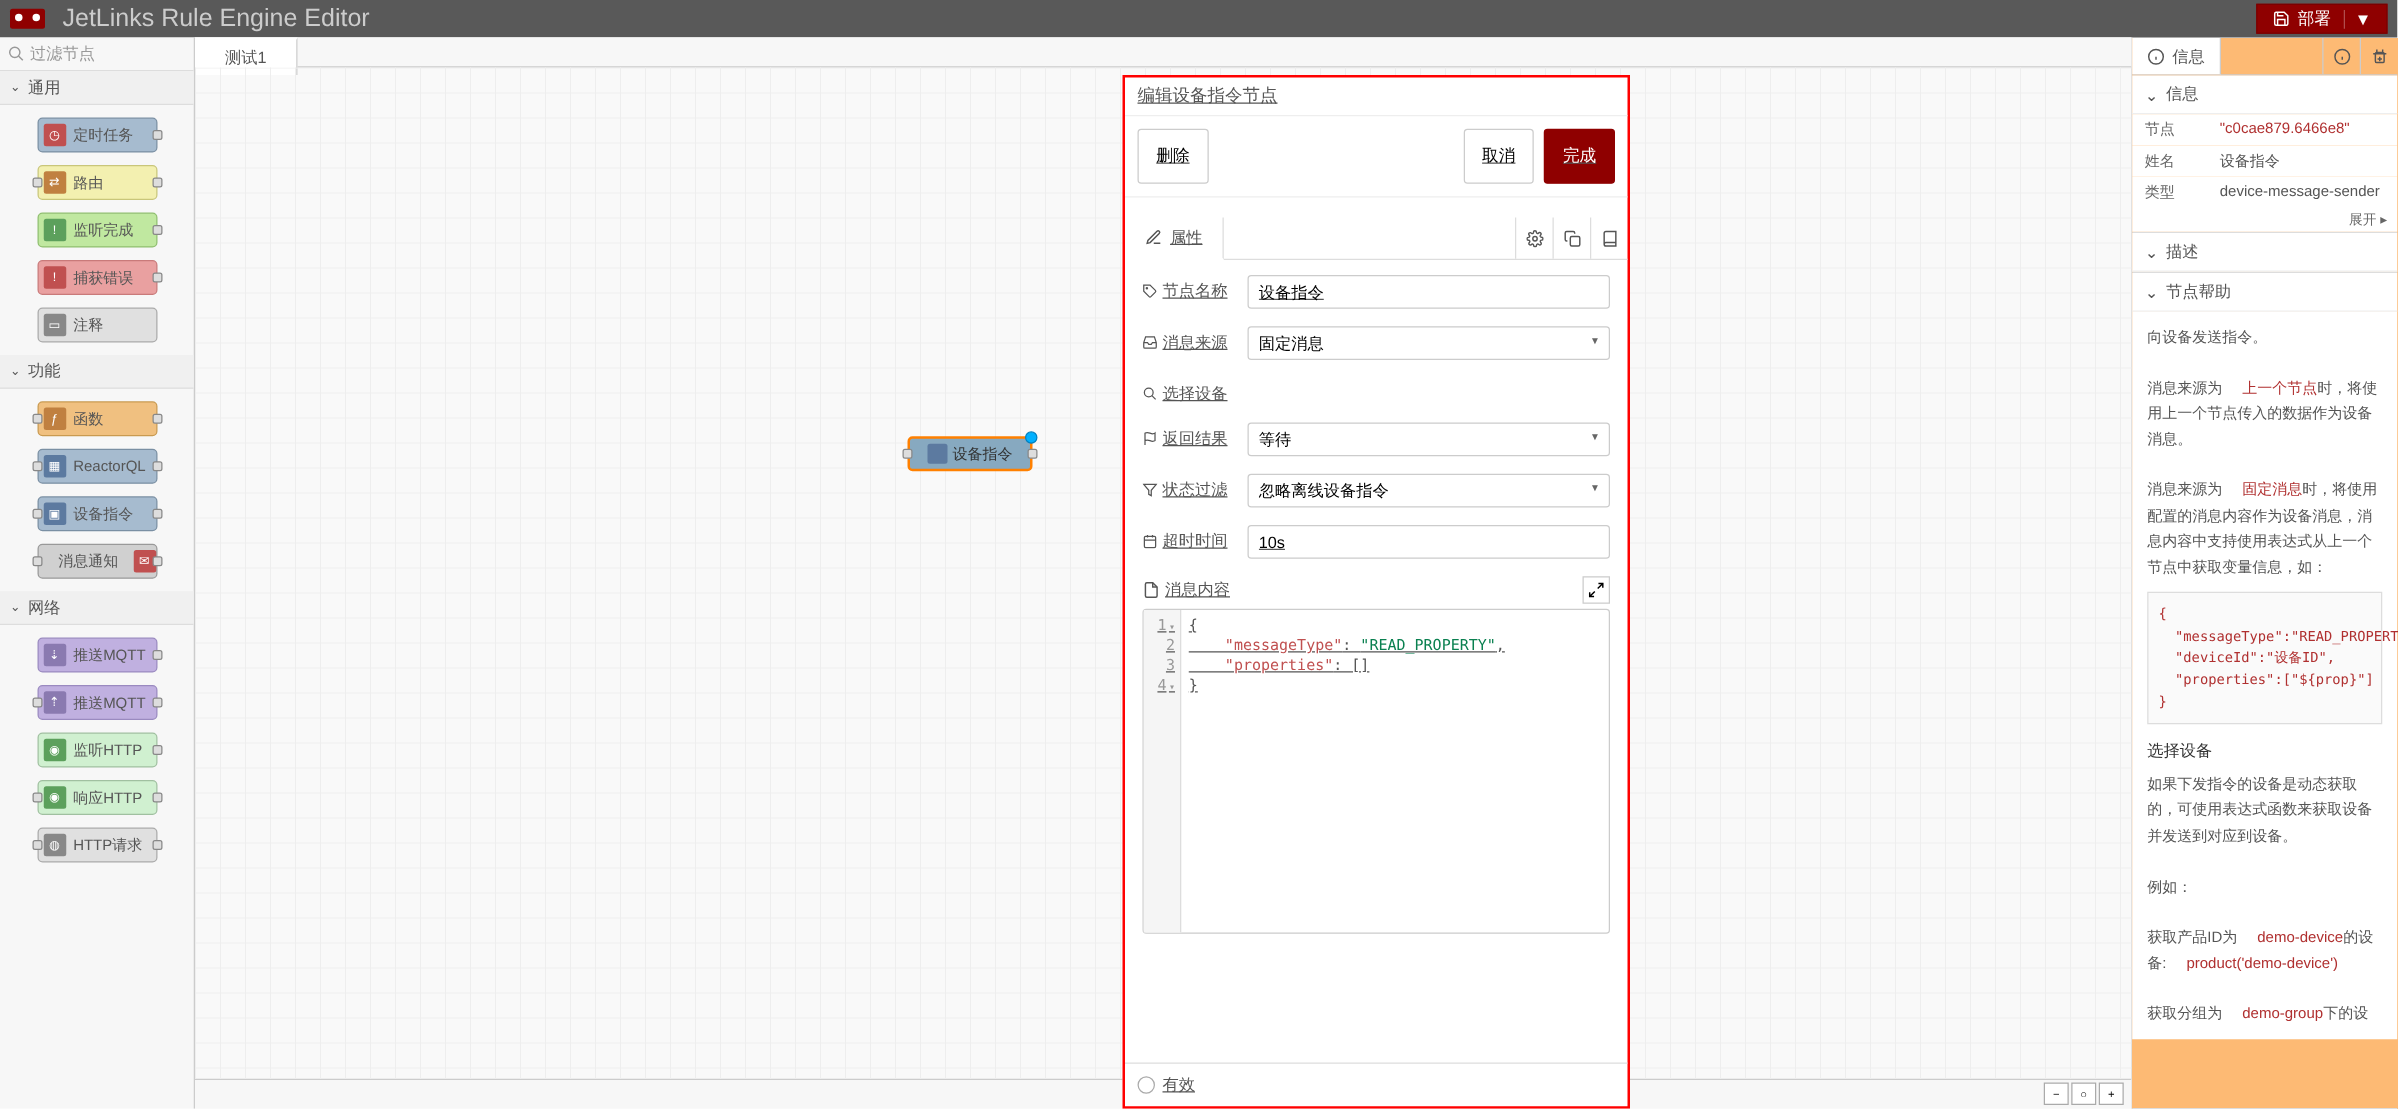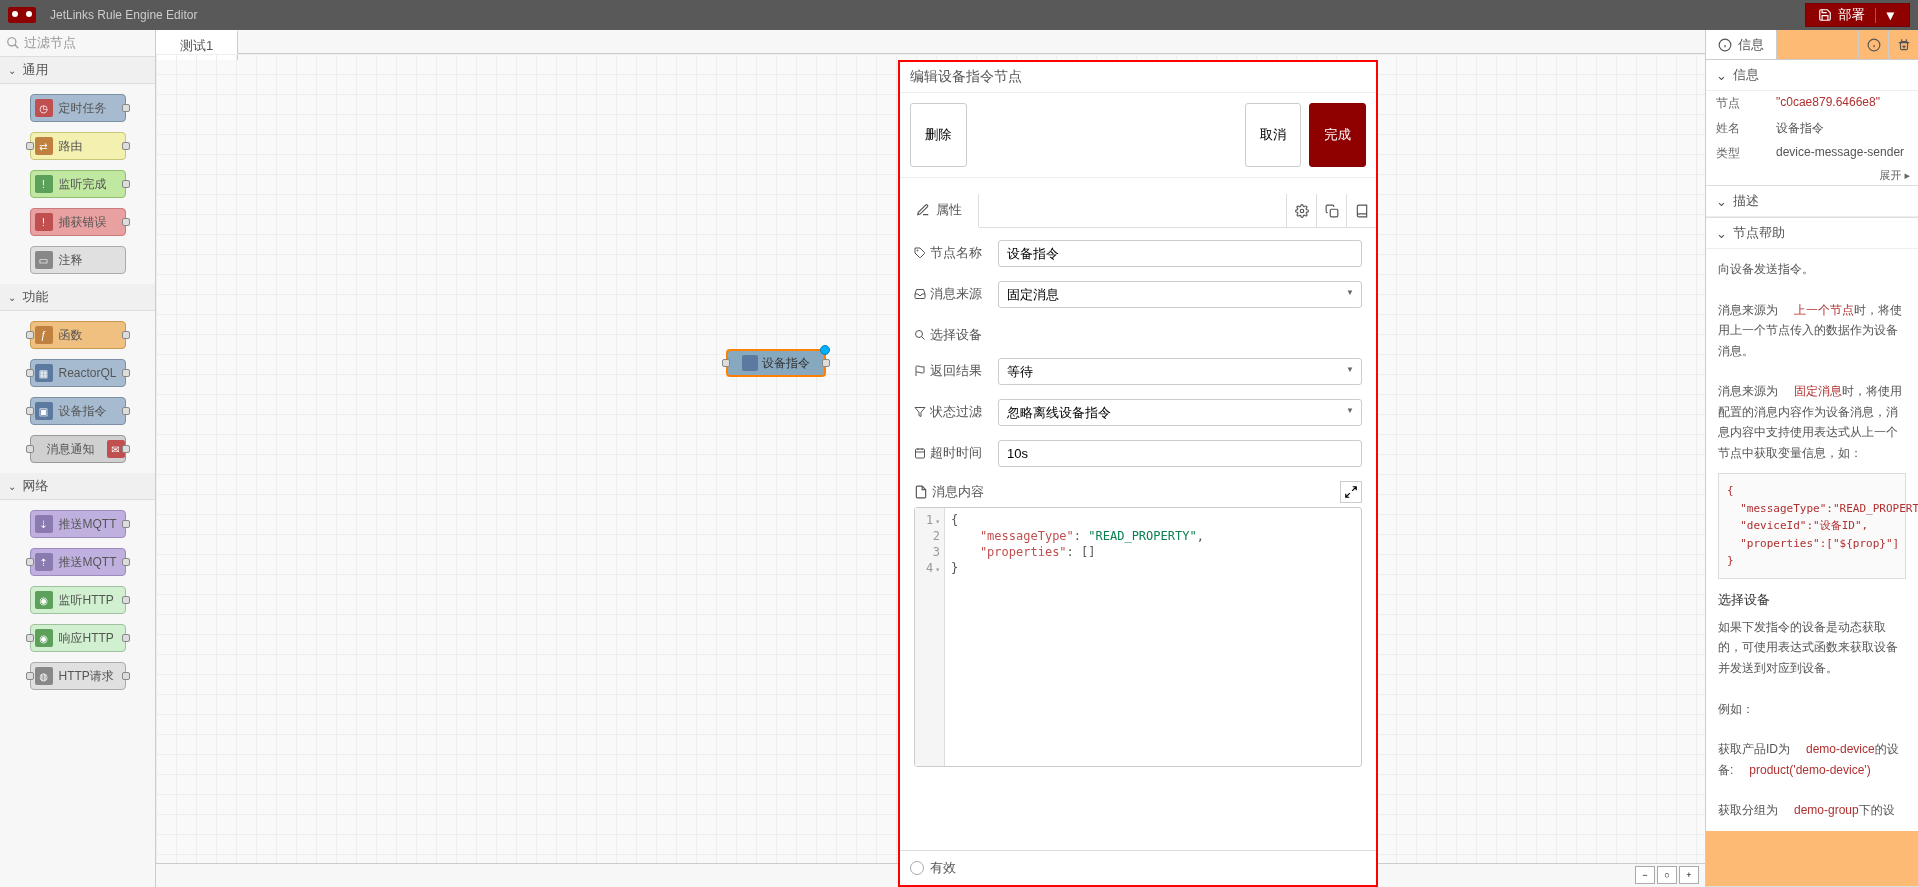--- a/index.html
+++ b/index.html
@@ -3,21 +3,21 @@
 <meta charset="utf-8">
 <style>
 * { box-sizing: border-box; margin: 0; padding: 0; }
 body { font-family: Arial, "Microsoft YaHei", sans-serif; font-size: 13px; color: #555; background: #fff; overflow: hidden; }
 
 .topbar { height: 30px; background: #595959; color: #ccc; display: flex; align-items: center; padding: 0 8px; }
 .topbar .logo { display: flex; align-items: center; gap: 6px; }
 .topbar .logo-icon { width: 28px; height: 16px; background: #8f0000; border-radius: 2px; position: relative; }
 .topbar .logo-icon::before { content: ""; position: absolute; left: 4px; top: 4px; width: 6px; height: 6px; background: #fff; border-radius: 50%; }
 .topbar .logo-icon::after { content: ""; position: absolute; right: 4px; top: 4px; width: 6px; height: 6px; background: #fff; border-radius: 50%; }
-.topbar .title { margin-left: 8px; font-size: 12px; }
+.topbar .title { margin-left: 8px; font-size: 20px; }
 .topbar .spacer { flex: 1; }
 .deploy-btn { background: #8f0000; color: #fff; border: 1px solid #7a0000; height: 24px; padding: 0 12px; display: flex; align-items: center; gap: 6px; cursor: pointer; }
 .deploy-btn .chevron { border-left: 1px solid rgba(255,255,255,0.3); padding-left: 8px; margin-left: 4px; }
 
 .main { display: flex; height: calc(100vh - 30px); position: relative; }
 
 .palette { width: 156px; background: #f7f7f7; border-right: 1px solid #ccc; overflow-y: auto; position: relative; }
 .filter { padding: 4px 6px; border-bottom: 1px solid #ddd; color: #999; display: flex; align-items: center; gap: 4px; }
 .filter svg { width: 12px; height: 12px; }
 .category { padding: 4px 8px; background: #f0f0f0; border-bottom: 1px solid #ddd; display: flex; align-items: center; gap: 6px; cursor: pointer; }
@@ -49,24 +49,24 @@
 .tab { padding: 4px 24px; border-right: 1px solid #ccc; border-top: 2px solid transparent; background: #fff; display: flex; align-items: center; height: 30px; }
 .canvas { flex: 1; position: relative; background-image: linear-gradient(#eee 1px, transparent 1px), linear-gradient(90deg, #eee 1px, transparent 1px); background-size: 20px 20px; overflow: auto; }
 .canvas-node { position: absolute; left: 570px; top: 295px; width: 100px; height: 28px; background: #87a9c0; border: 2px solid #ff8000; border-radius: 4px; display: flex; align-items: center; justify-content: center; font-size: 12px; color: #333; }
 .canvas-node .dot { position: absolute; top: -6px; right: -6px; width: 10px; height: 10px; background: #00b0ff; border-radius: 50%; border: 1px solid #0080c0; }
 .canvas-node .p { position: absolute; width: 8px; height: 8px; background: #ddd; border: 1px solid #888; border-radius: 2px; top: 50%; transform: translateY(-50%); }
 .canvas-node .p.l { left: -6px; } .canvas-node .p.r { right: -6px; }
 .canvas-node .ni { width: 16px; height: 16px; background: #5c7aa0; margin-right: 4px; border-radius: 2px; }
 .ws-footer { height: 24px; border-top: 1px solid #ccc; background: #f7f7f7; display: flex; justify-content: flex-end; padding: 2px 6px; gap: 2px; }
 .ws-footer button { width: 20px; height: 18px; border: 1px solid #aaa; background: #fff; font-size: 9px; cursor: pointer; }
 
-.editor { position: absolute; left: 898px; top: 30px; width: 480px; bottom: 0; background: #fff; border: 2px solid #ff0000; display: flex; flex-direction: column; z-index: 5; }
+.editor { position: absolute; left: 898px; top: 30px; width: 406px; bottom: 0; background: #fff; border: 2px solid #ff0000; display: flex; flex-direction: column; z-index: 5; text-decoration: underline; }
 .editor-header { padding: 6px 10px; border-bottom: 1px solid #eee; font-size: 14px; }
 .editor-actions { padding: 10px; display: flex; gap: 8px; border-bottom: 1px solid #eee; }
-.editor-actions button { padding: 22px 14px; border: 1px solid #ccc; background: #fff; border-radius: 3px; cursor: pointer; }
+.editor-actions button { padding: 12px 14px; border: 1px solid #ccc; background: #fff; border-radius: 3px; cursor: pointer; }
 .editor-actions .sp { flex: 1; }
 .editor-actions .primary { background: #8f0000; color: #fff; border-color: #8f0000; }
 .editor-tabs { height: 34px; border-bottom: 1px solid #ddd; display: flex; align-items: stretch; margin-top: 16px; }
 .editor-tab { padding: 6px 16px; border-right: 1px solid #ddd; display: flex; align-items: center; gap: 6px; background: #fff; }
 .editor-tab.active { border-bottom: 2px solid #fff; margin-bottom: -1px; }
 .editor-tabs .spc { flex: 1; }
 .editor-tabs .ico { width: 30px; display: flex; align-items: center; justify-content: center; border-left: 1px solid #ddd; cursor: pointer; }
 .editor-body { flex: 1; overflow-y: auto; padding: 12px 14px; }
 .form-row { display: flex; align-items: flex-start; margin-bottom: 14px; gap: 10px; }
 .form-row label { width: 74px; display: flex; align-items: center; gap: 4px; font-size: 13px; padding-top: 4px; }

